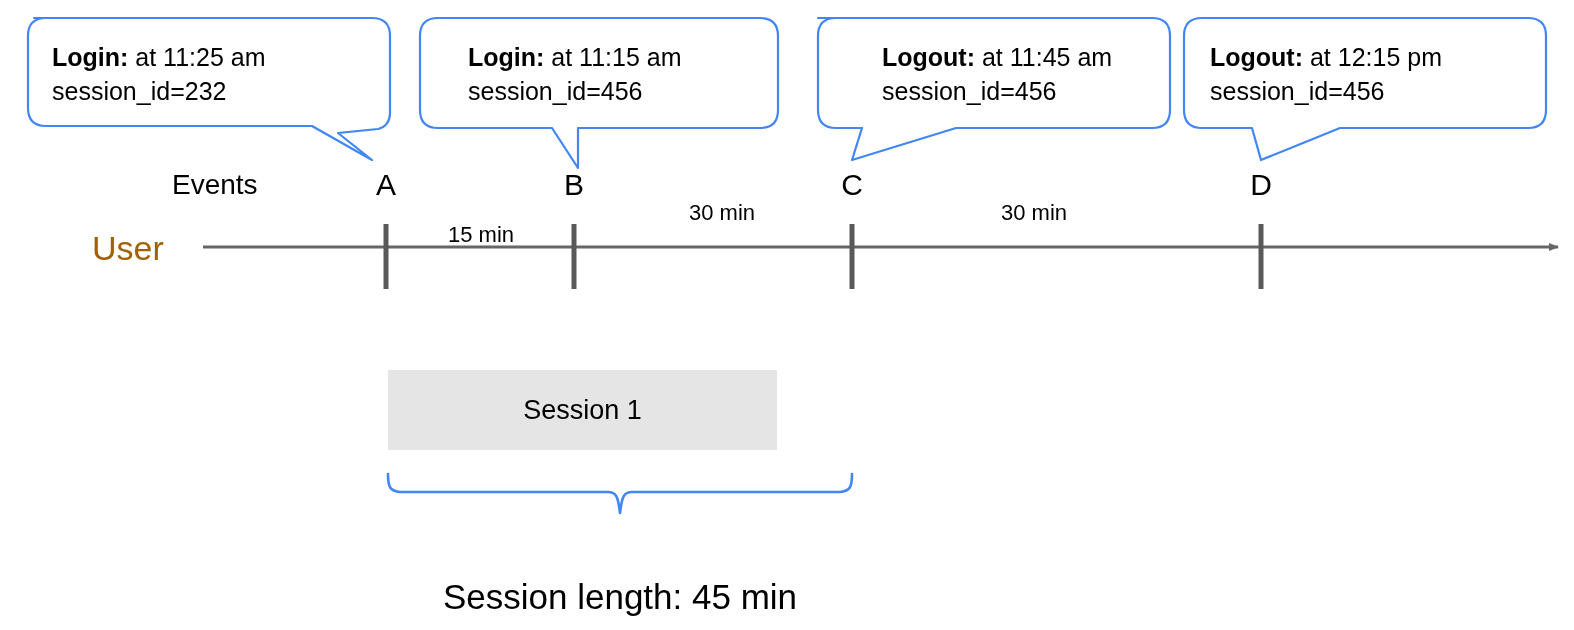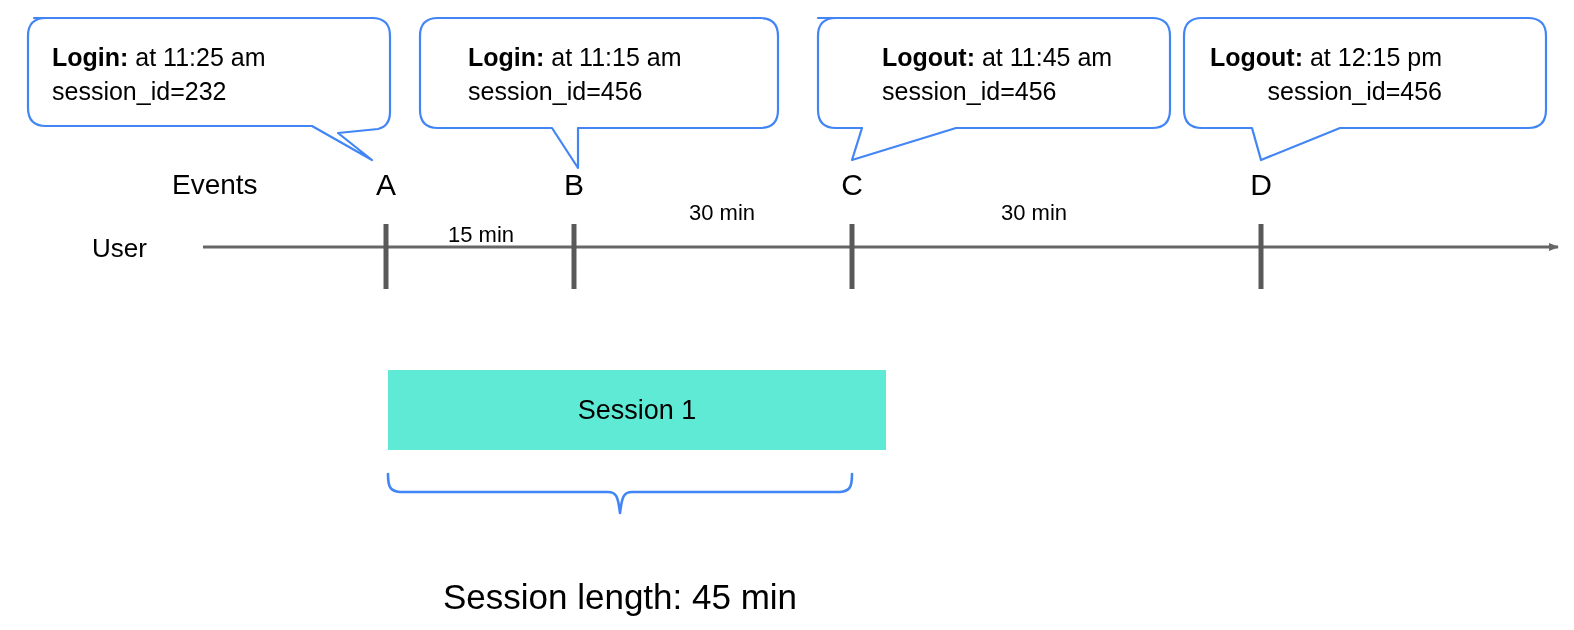--- a/index.html
+++ b/index.html
@@ -34,23 +34,23 @@
     font-size: 25px;
     line-height: 34px;
     color: #000000;
     white-space: nowrap;
   }
   .callout-text .lead { font-weight: bold; }
 
   
   .axis-label-user {
     position: absolute;
-    font-size: 26px;
+    font-size: 34px;
     line-height: 34px;
-    color: #000000;
+    color: #a16207;
     white-space: nowrap;
   }
   .axis-label-events {
     position: absolute;
     font-size: 28px;
     line-height: 26px;
     color: #000000;
     white-space: nowrap;
   }
   .event-letter {
@@ -145,39 +145,39 @@
     <div>session_id=456</div>
   </div>
 
   <div class="callout-text" style="left:842px; top:40px;margin-left:40px;">
     <div>
       <span class="lead">Logout:</span><span> at 11:45 am</span>
     </div>
     <div>session_id=456</div>
   </div>
 
-  <div class="callout-text" style="left:1210px; top:40px;text-align:right;">
+  <div class="callout-text" style="left:1210px; top:40px;">
     <div>
       <span class="lead">Logout:</span><span> at 12:15 pm</span>
     </div>
     <div>session_id=456</div>
   </div>
 
   <div class="axis-label-events" style="left:172px; top:172px;">Events</div>
 
   <div class="axis-label-user" style="left:92px; top:231px;">User</div>
 
   <div class="event-letter" style="left:386px; top:170px;">A</div>
   <div class="event-letter" style="left:574px; top:170px;">B</div>
   <div class="event-letter" style="left:852px; top:170px;">C</div>
   <div class="event-letter" style="left:1261px; top:170px;">D</div>
 
   <div class="interval-label" style="left:481px; top:202px;margin-top:22px;">15 min</div>
   <div class="interval-label" style="left:722px; top:202px;">30 min</div>
   <div class="interval-label" style="left:1034px; top:202px;">30 min</div>
 
-  <div class="session-bar" style="left:388px; top:370px; width:498px; height:80px; background:#5eead4;">
+  <div class="session-bar" style="left:388px; top:370px; width:389px; height:80px; background:#e5e5e5;">
     <span>Session 1</span>
   </div>
 
   <div class="session-caption" style="left:620px; top:583px;">Session length: 45 min</div>
 
 </div>
 
 </body></html>

